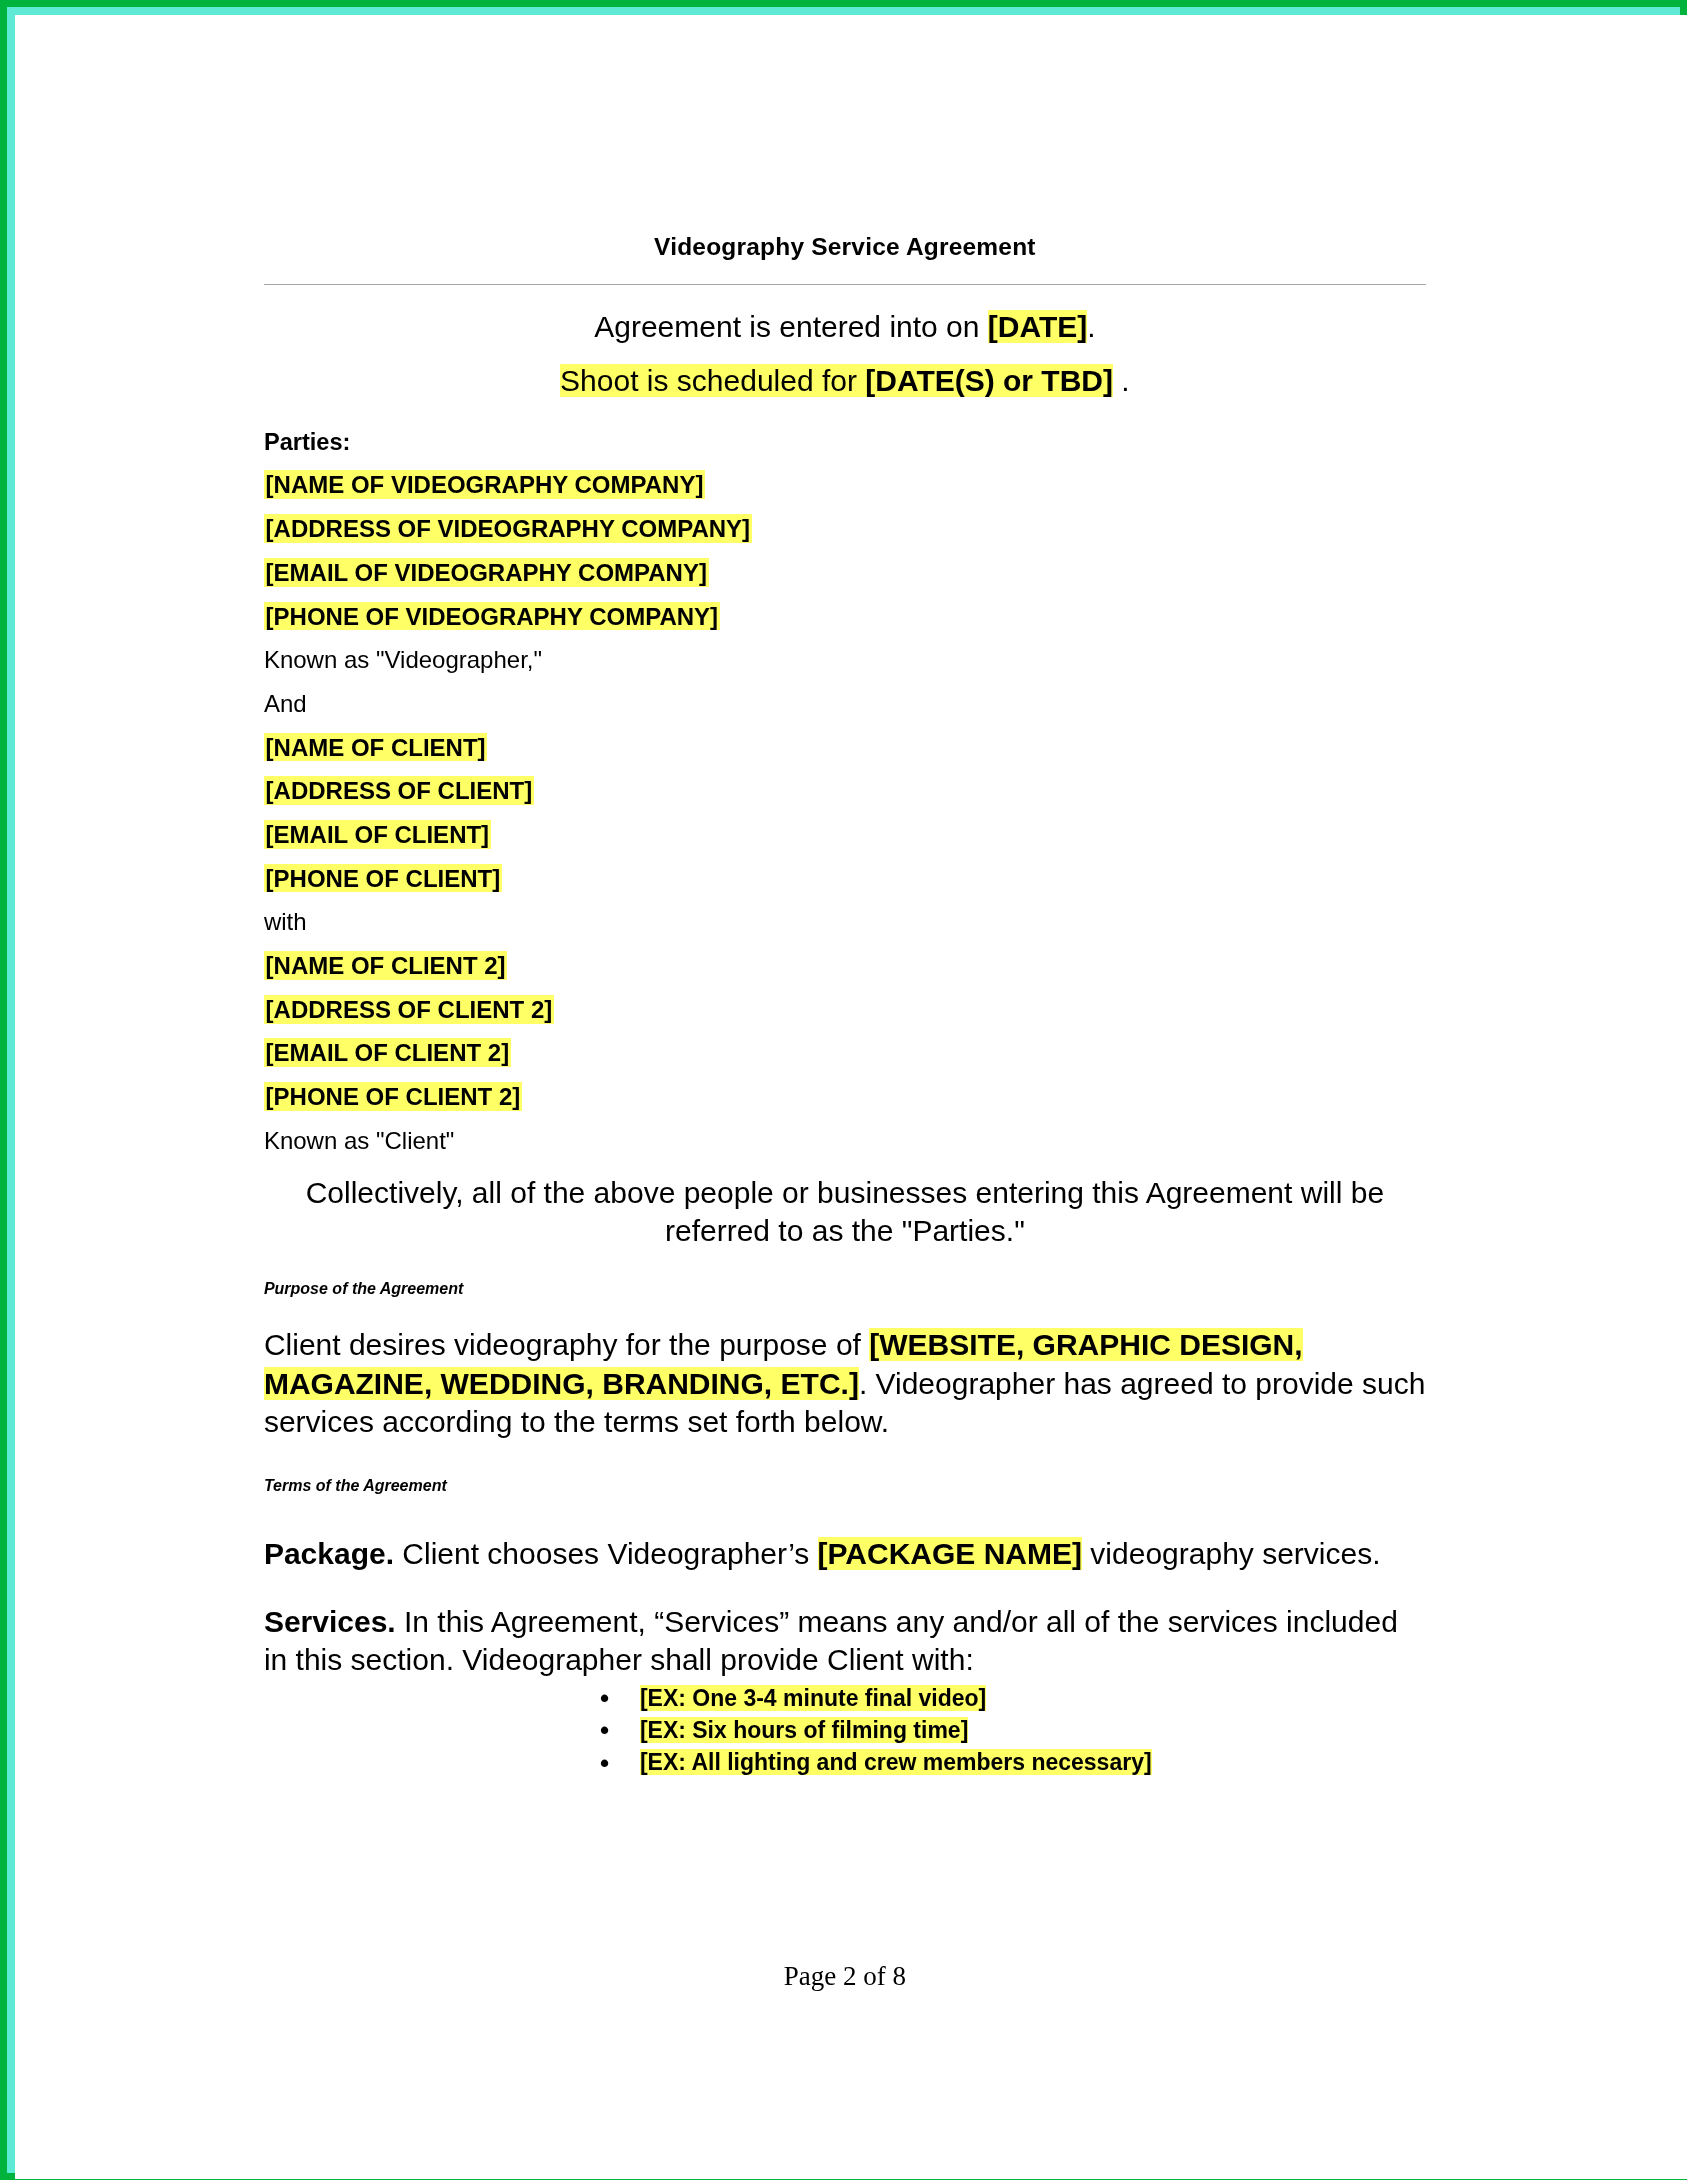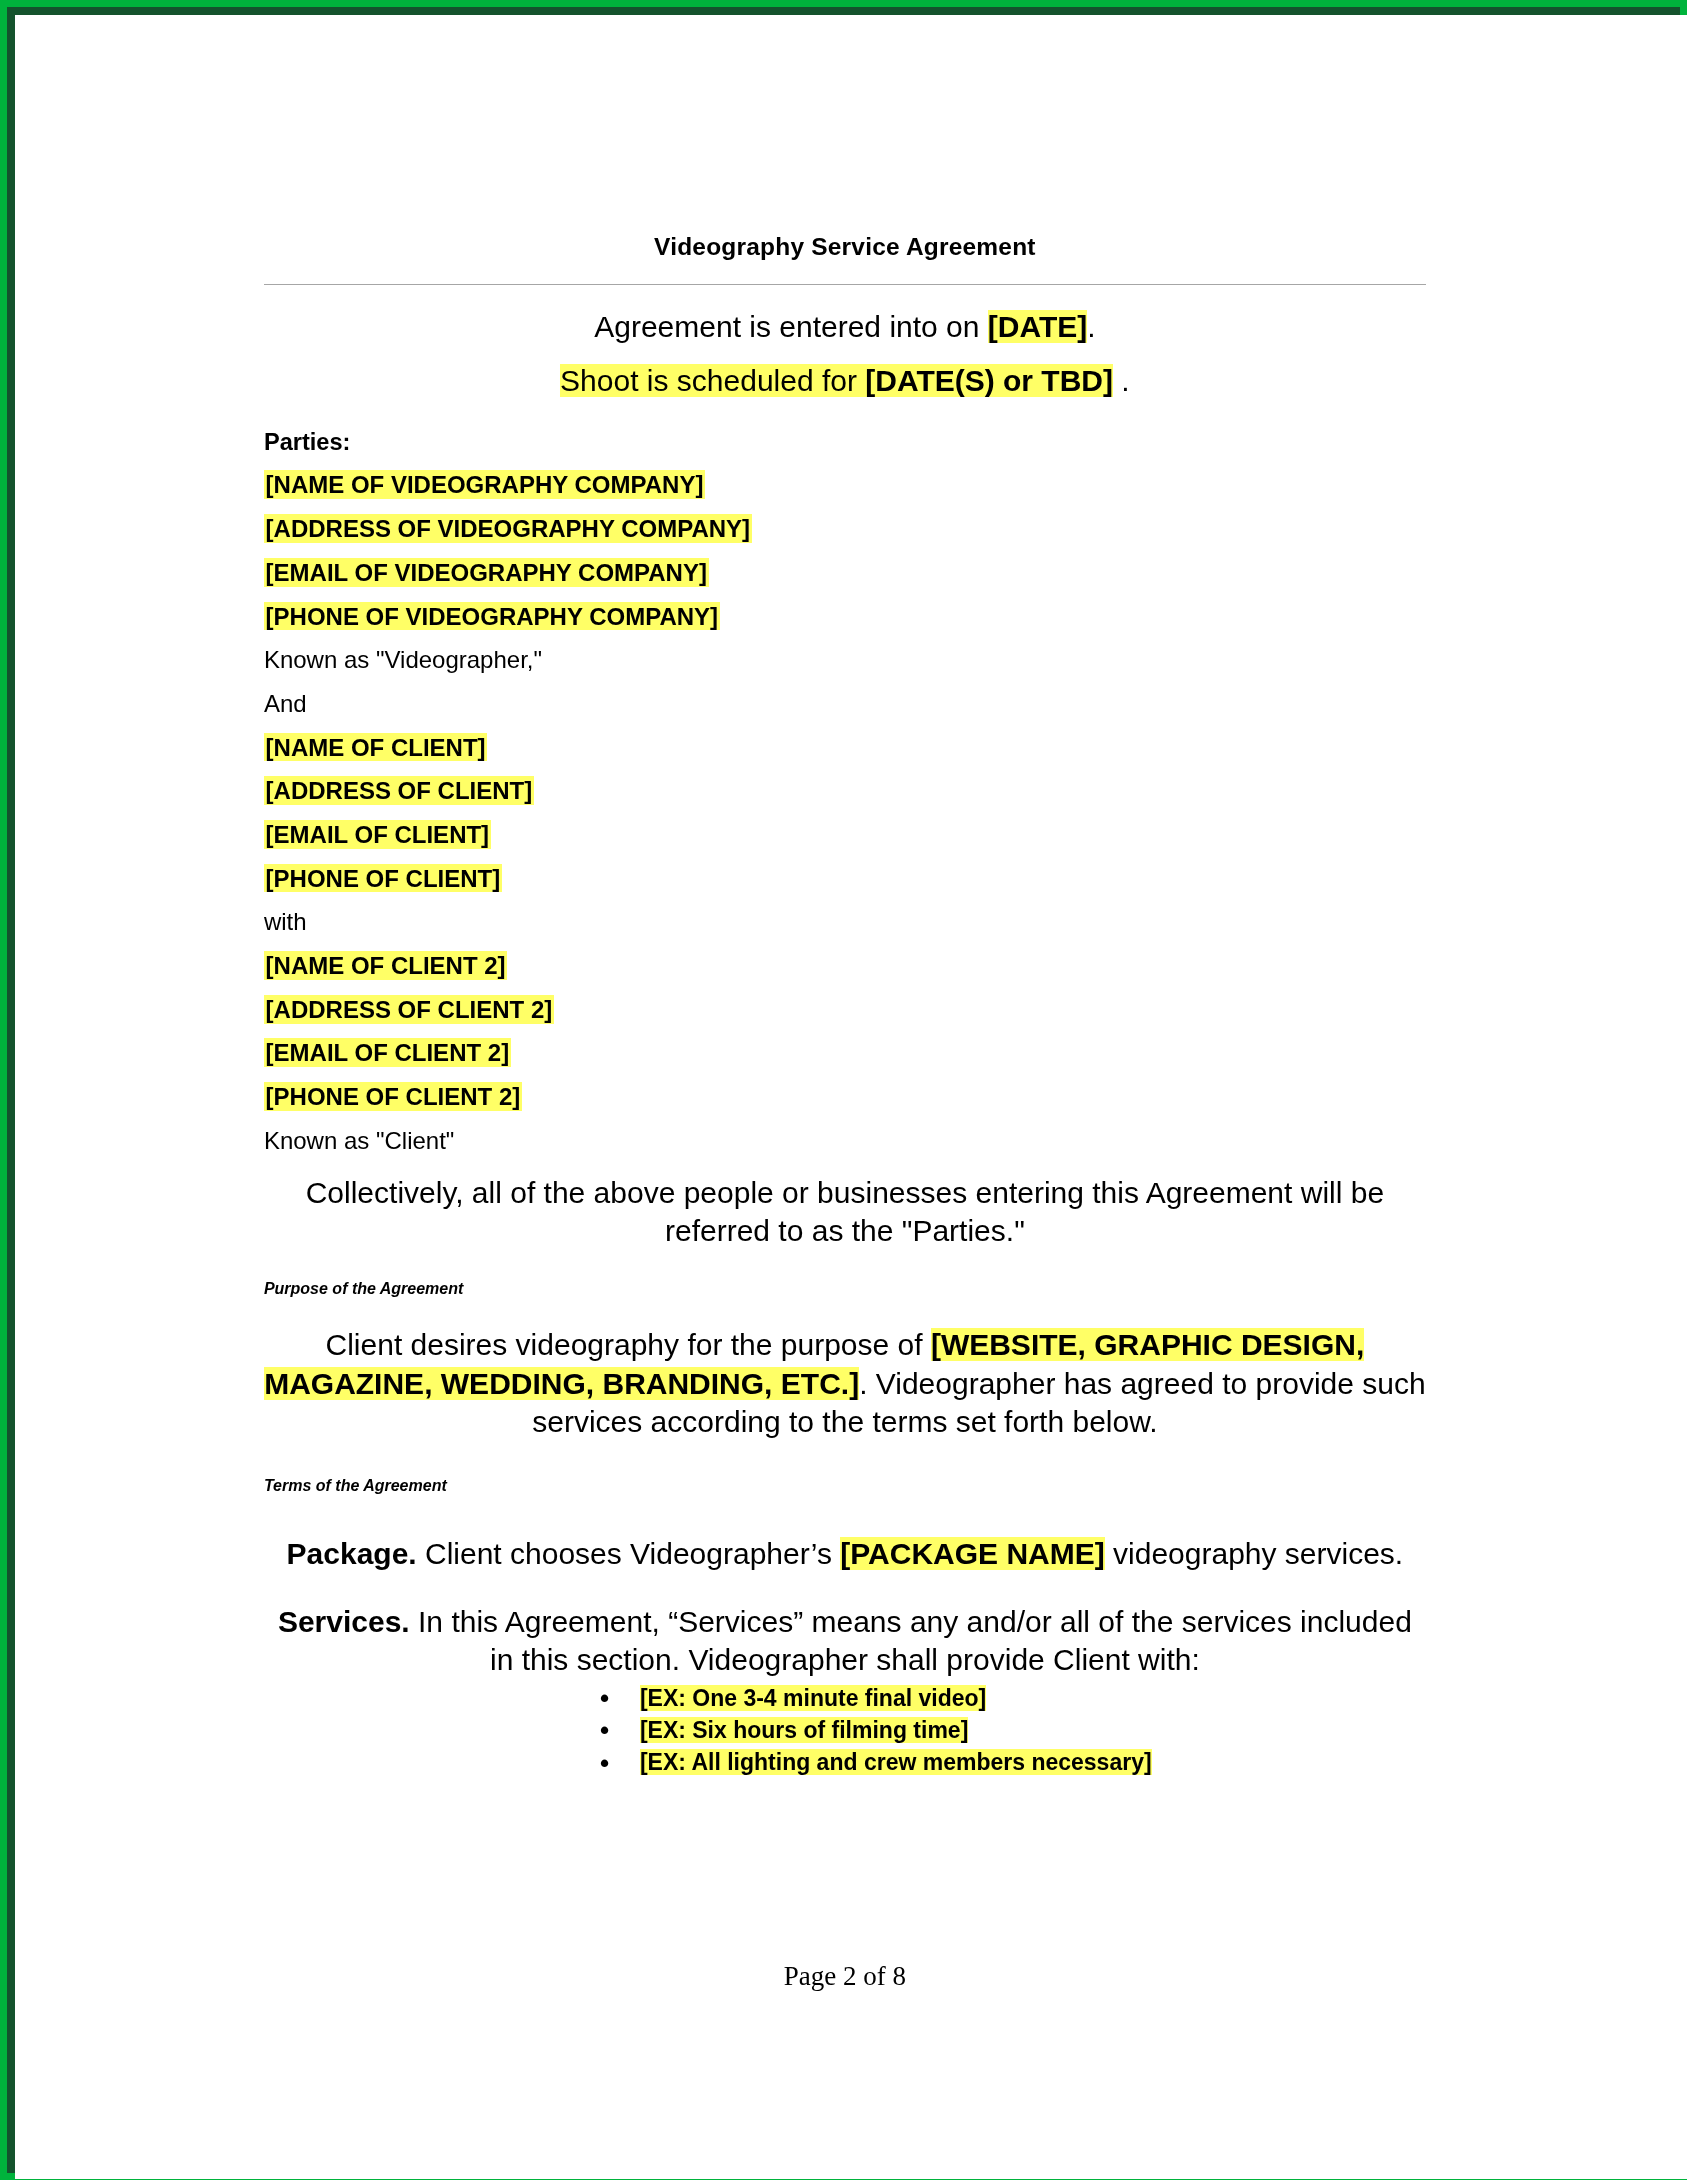--- a/index.html
+++ b/index.html
@@ -14,21 +14,21 @@
     overflow: hidden;
   }
   
   .frame {
     position: absolute;
     left: 0; top: 0;
     width: 1687px;
     height: 2180px;
     box-sizing: border-box;
     border: 7.9px solid #00b33c;
-    background: #14532d;
+    background: #5eead4;
   }
   .page {
     position: absolute;
     left: 7.9px;
     top: 7.9px;
     width: 1672px;
     height: 2164px;
     background: #ffffff;
     box-sizing: border-box;
   }
@@ -115,21 +115,21 @@
   .footer {
     position: absolute;
     left: 249px;
     top: 1946px;
     width: 1162px;
     text-align: center;
     font-family: "Liberation Serif", serif;
     font-size: 27px;
     color: #000000;
   }
-  .justify { text-align: center; }
+  .justify { text-align: left; }
 </style>
 </head>
 <body>
 
 <div class="frame">
   <div class="page">
 
     <div class="doc">
 
       <div class="title">Videography Service Agreement</div>

